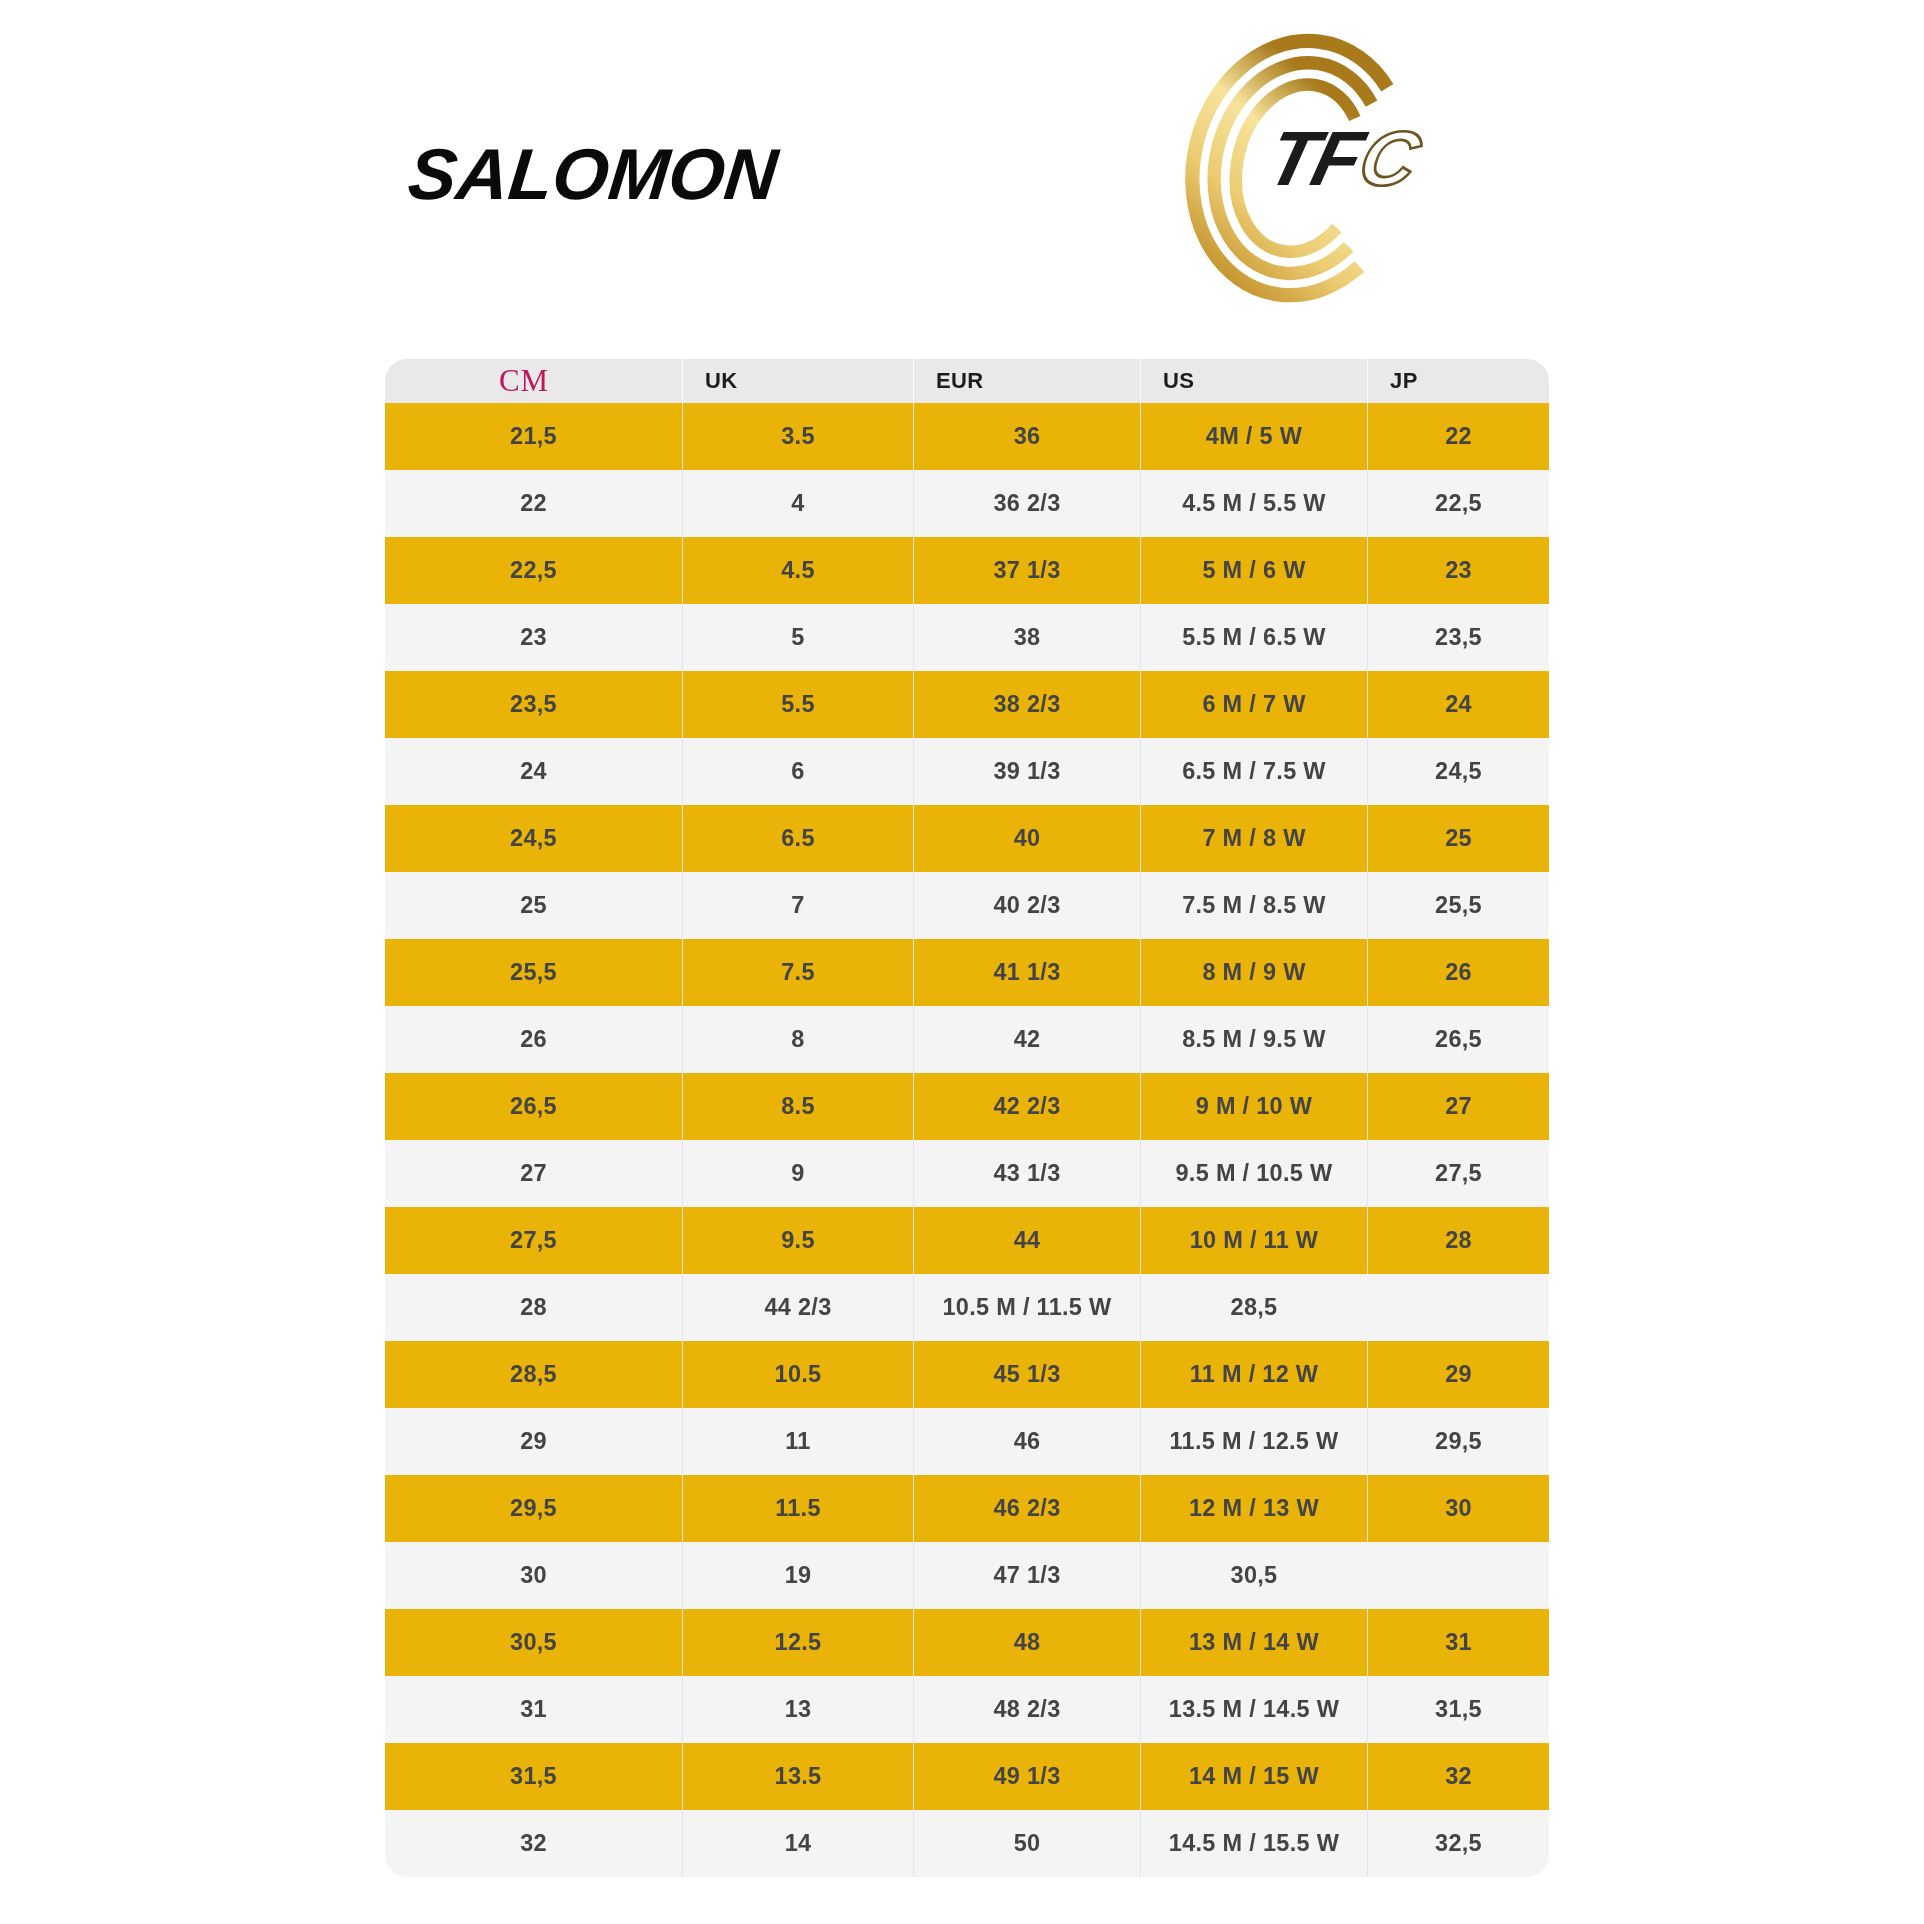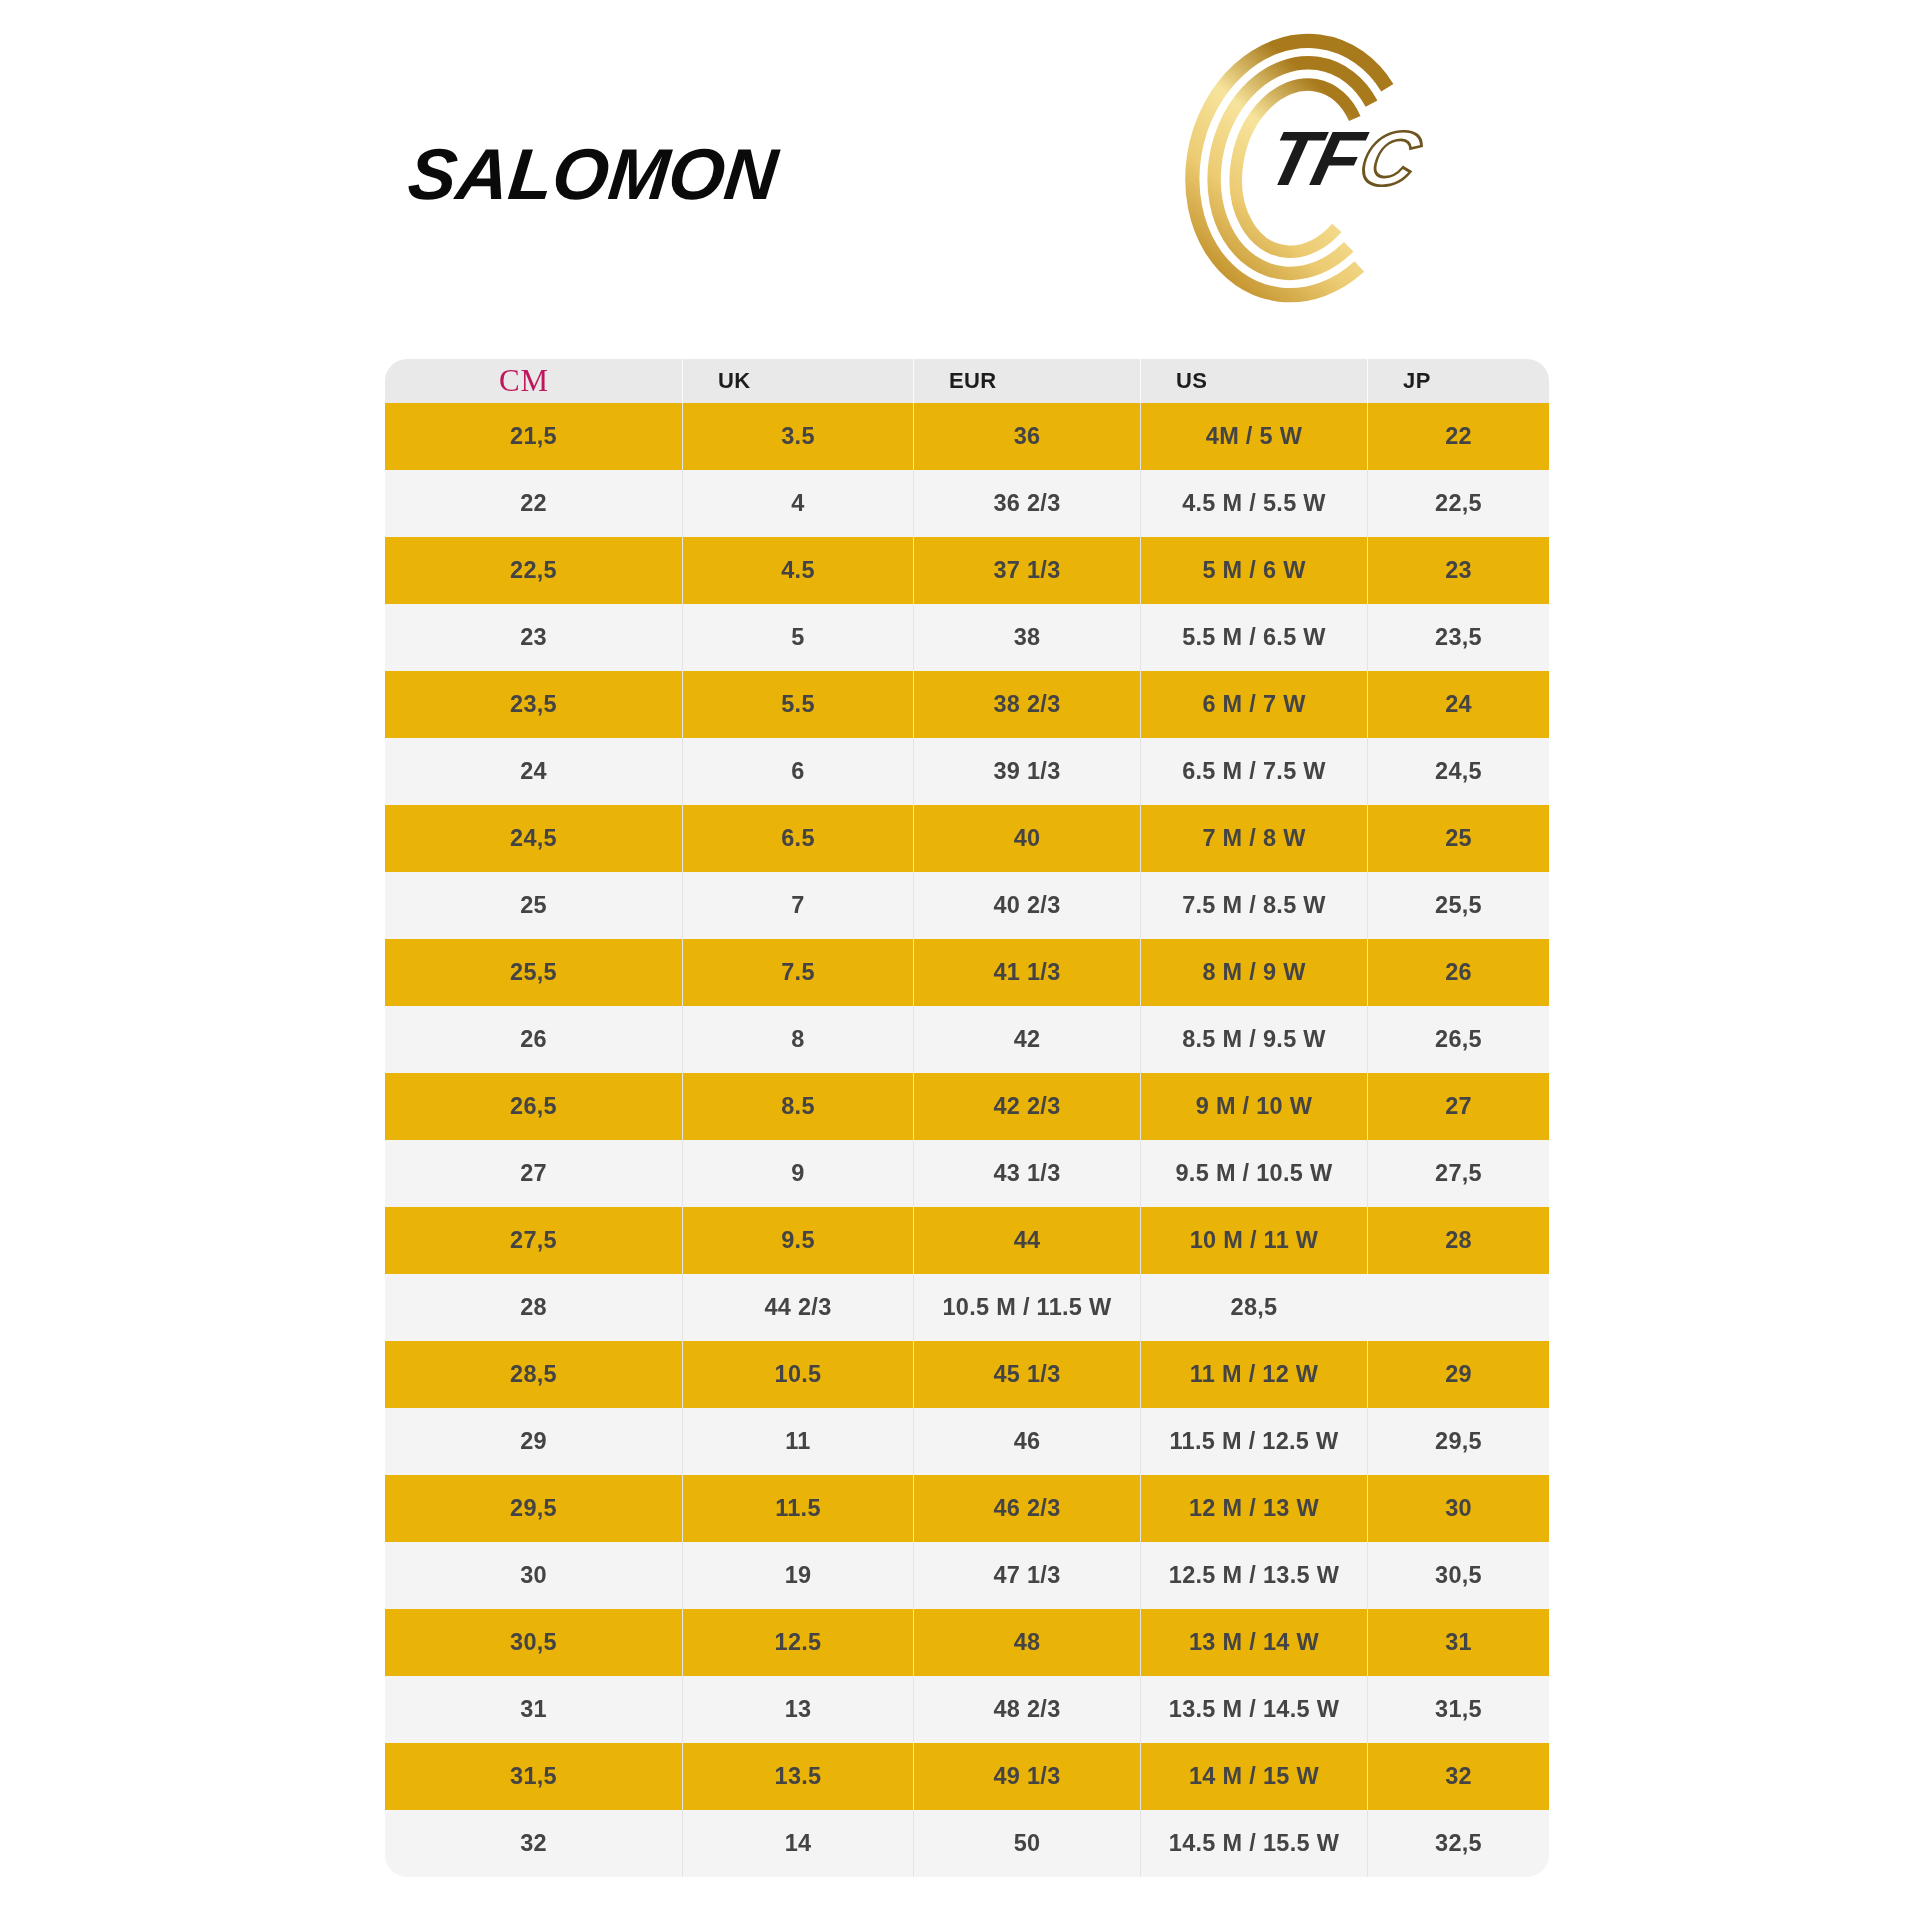--- a/index.html
+++ b/index.html
@@ -32,21 +32,21 @@
   .thead{
     display:grid;
     grid-template-columns:297px 231px 227px 227px 182px;
     height:44px;
     background:#e9e9e9;
     border-radius:22px 22px 0 0;
     overflow:hidden;
   }
   .th{
     display:flex;align-items:center;
-    padding-left:35px;
+    padding-left:22px;
     font-size:22px;font-weight:700;color:#1d1d1d;
     letter-spacing:0.4px;
   }
   .th + .th{border-left:0.8px solid rgba(255,255,255,0.85);}
   .th.cm{
     padding-left:114px;
     font-family:"Liberation Serif", serif;
     font-size:31px;font-weight:400;letter-spacing:0.8px;color:#be185d;
   }
   .tbody{width:100%;}
@@ -219,21 +219,20 @@
           <div class="td">29,5</div>
           <div class="td">11.5</div>
           <div class="td">46 2/3</div>
           <div class="td">12 M / 13 W</div>
           <div class="td">30</div>
         </div>
         <div class="trow">
           <div class="td">30</div>
           <div class="td">19</div>
           <div class="td">47 1/3</div>
-          <div class="td">12.5 M / 13.5 W</div>
           <div class="td">30,5</div>
         </div>
         <div class="trow">
           <div class="td">30,5</div>
           <div class="td">12.5</div>
           <div class="td">48</div>
           <div class="td">13 M / 14 W</div>
           <div class="td">31</div>
         </div>
         <div class="trow">

